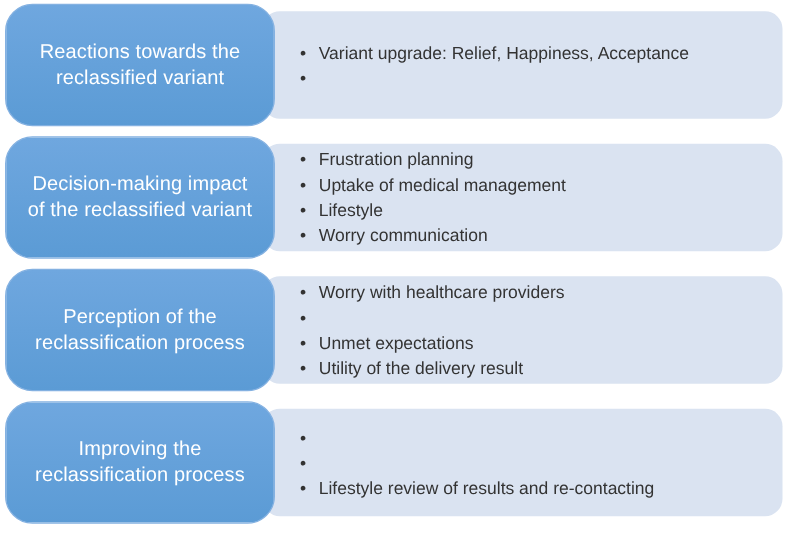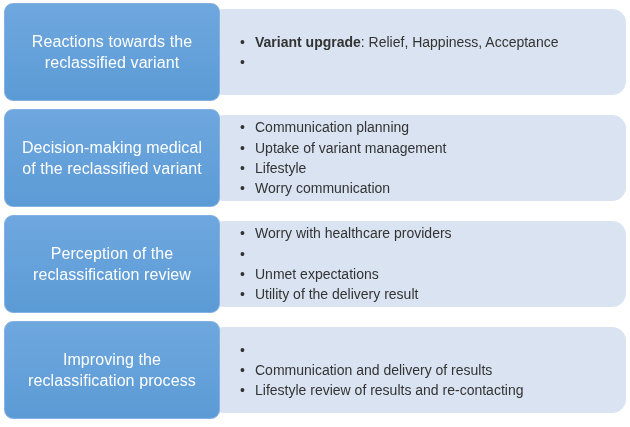--- a/index.html
+++ b/index.html
@@ -18,37 +18,37 @@
   .drow{position:absolute;left:0;width:630px;height:98px;}
   .r0{top:3px}.r1{top:109px}.r2{top:215px}.r3{top:321px}
   .panel{
     position:absolute;left:210px;top:6px;width:416px;height:86px;
     background:var(--panel-fill);border-radius:14px;
     display:flex;flex-direction:column;justify-content:center;
     padding:0 12px 0 30px;box-sizing:border-box;z-index:1;
   }
   .box{
     position:absolute;left:4px;top:0;width:216px;height:98px;
-    border-radius:9px;
+    border-radius:22px;
     background:linear-gradient(180deg,var(--box-fill-top),var(--box-fill));
     border:1px solid var(--box-border);
     display:flex;align-items:center;justify-content:center;
     text-align:center;z-index:2;box-sizing:border-box;padding:16px 2px;
   }
   .heading{
     color:var(--heading-text);font-size:16px;line-height:1.32;
     white-space:pre-line;letter-spacing:.1px;
   }
   .bullet{
     display:flex;align-items:flex-start;
     color:var(--bullet-text);font-size:14px;line-height:1.45;
   }
   .glyph{flex:0 0 15px;width:15px;}
   .btext{white-space:pre-line;}
-  .bold{font-weight:bold;margin-top:16px;}
+  .bold{font-weight:normal;margin-top:16px;}
 </style>
 </head>
 <body>
 
 <div class="canvas">
 
   <div class="drow r0">
     <div class="panel">
       <div class="bullet">
         <span class="glyph">•</span>
@@ -61,37 +61,37 @@
     <div class="box">
       <span class="heading">Reactions towards the
 reclassified variant</span>
     </div>
   </div>
 
   <div class="drow r1">
     <div class="panel">
       <div class="bullet">
         <span class="glyph">•</span>
-        <span class="btext">Communication planning</span>
+        <span class="btext">Frustration planning</span>
       </div>
       <div class="bullet">
         <span class="glyph">•</span>
-        <span class="btext">Uptake of variant management</span>
+        <span class="btext">Uptake of medical management</span>
       </div>
       <div class="bullet">
         <span class="glyph">•</span>
         <span class="btext">Lifestyle</span>
       </div>
       <div class="bullet">
         <span class="glyph">•</span>
         <span class="btext">Worry communication</span>
       </div>
     </div>
     <div class="box">
-      <span class="heading">Decision-making medical
+      <span class="heading">Decision-making impact
 of the reclassified variant</span>
     </div>
   </div>
 
   <div class="drow r2">
     <div class="panel">
       <div class="bullet">
         <span class="glyph">•</span>
         <span class="btext">Worry with healthcare providers</span>
       </div>
@@ -102,32 +102,31 @@
         <span class="glyph">•</span>
         <span class="btext">Unmet expectations</span>
       </div>
       <div class="bullet">
         <span class="glyph">•</span>
         <span class="btext">Utility of the delivery result</span>
       </div>
     </div>
     <div class="box">
       <span class="heading">Perception of the
-reclassification review</span>
+reclassification process</span>
     </div>
   </div>
 
   <div class="drow r3">
     <div class="panel">
       <div class="bullet">
         <span class="glyph">•</span>
       </div>
       <div class="bullet">
         <span class="glyph">•</span>
-        <span class="btext">Communication and delivery of results</span>
       </div>
       <div class="bullet">
         <span class="glyph">•</span>
         <span class="btext">Lifestyle review of results and re-contacting</span>
       </div>
     </div>
     <div class="box">
       <span class="heading">Improving the
 reclassification process</span>
     </div>

